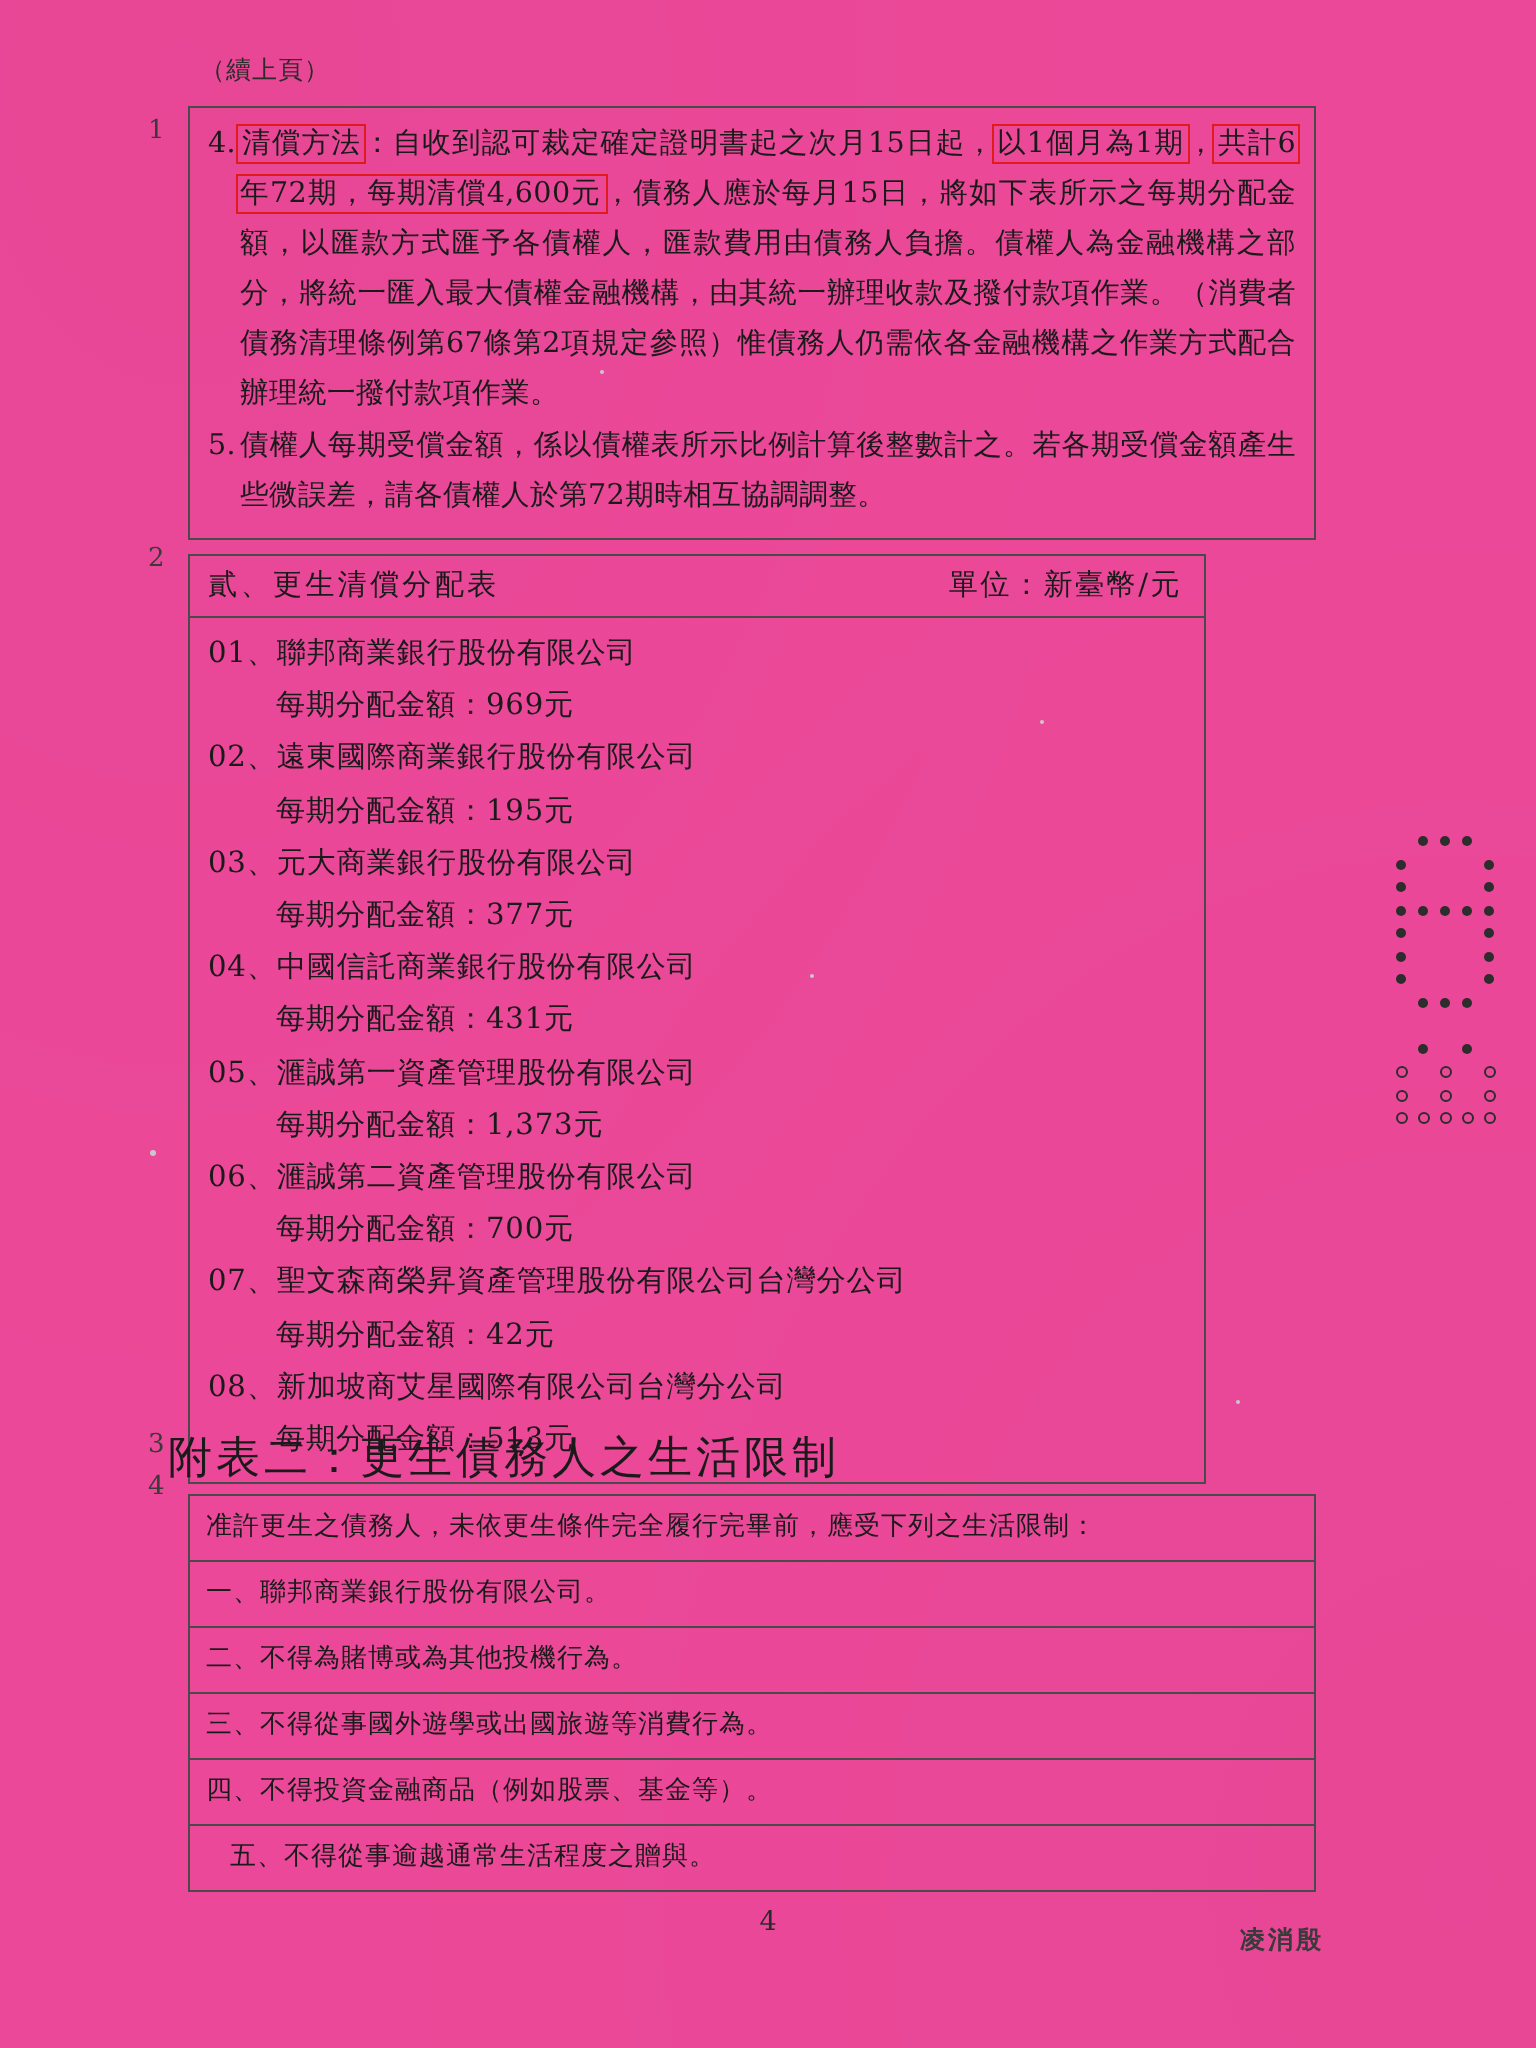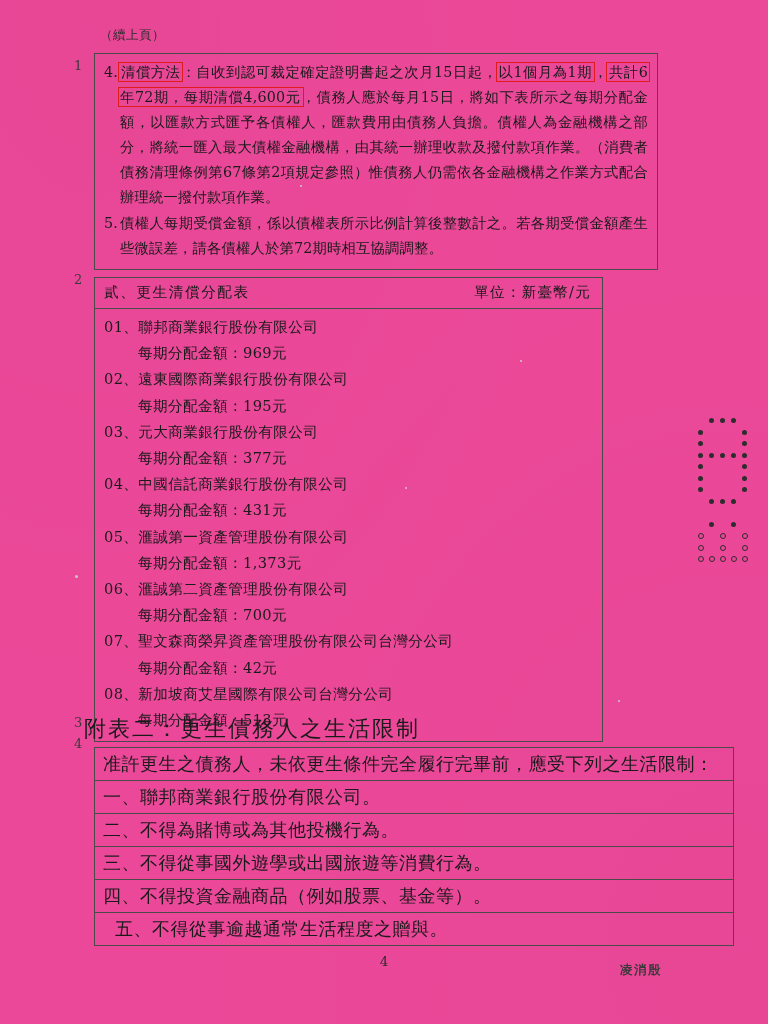--- a/index.html
+++ b/index.html
@@ -123,24 +123,24 @@
     top: 714px;
     font-size: 22px;
     letter-spacing: 2px;
   }
 
   
   .restrict-box {
     position: absolute;
     left: 94px;
     top: 747px;
-    width: 640px;
+    width: 564px;
     box-sizing: border-box;
     border: 1.3px solid #4a4a4a;
-    font-size: 18px;
+    font-size: 13px;
   }
   .restrict-intro,
   .restrict-item {
     padding: 5px 8px 6px 8px;
     letter-spacing: 0.5px;
     line-height: 21px;
   }
   .restrict-intro { border-bottom: 1.3px solid #4a4a4a; }
   .restrict-item { border-bottom: 1.3px solid #4a4a4a; }
   .restrict-item:last-child { border-bottom: none; margin-left: 12px; }

